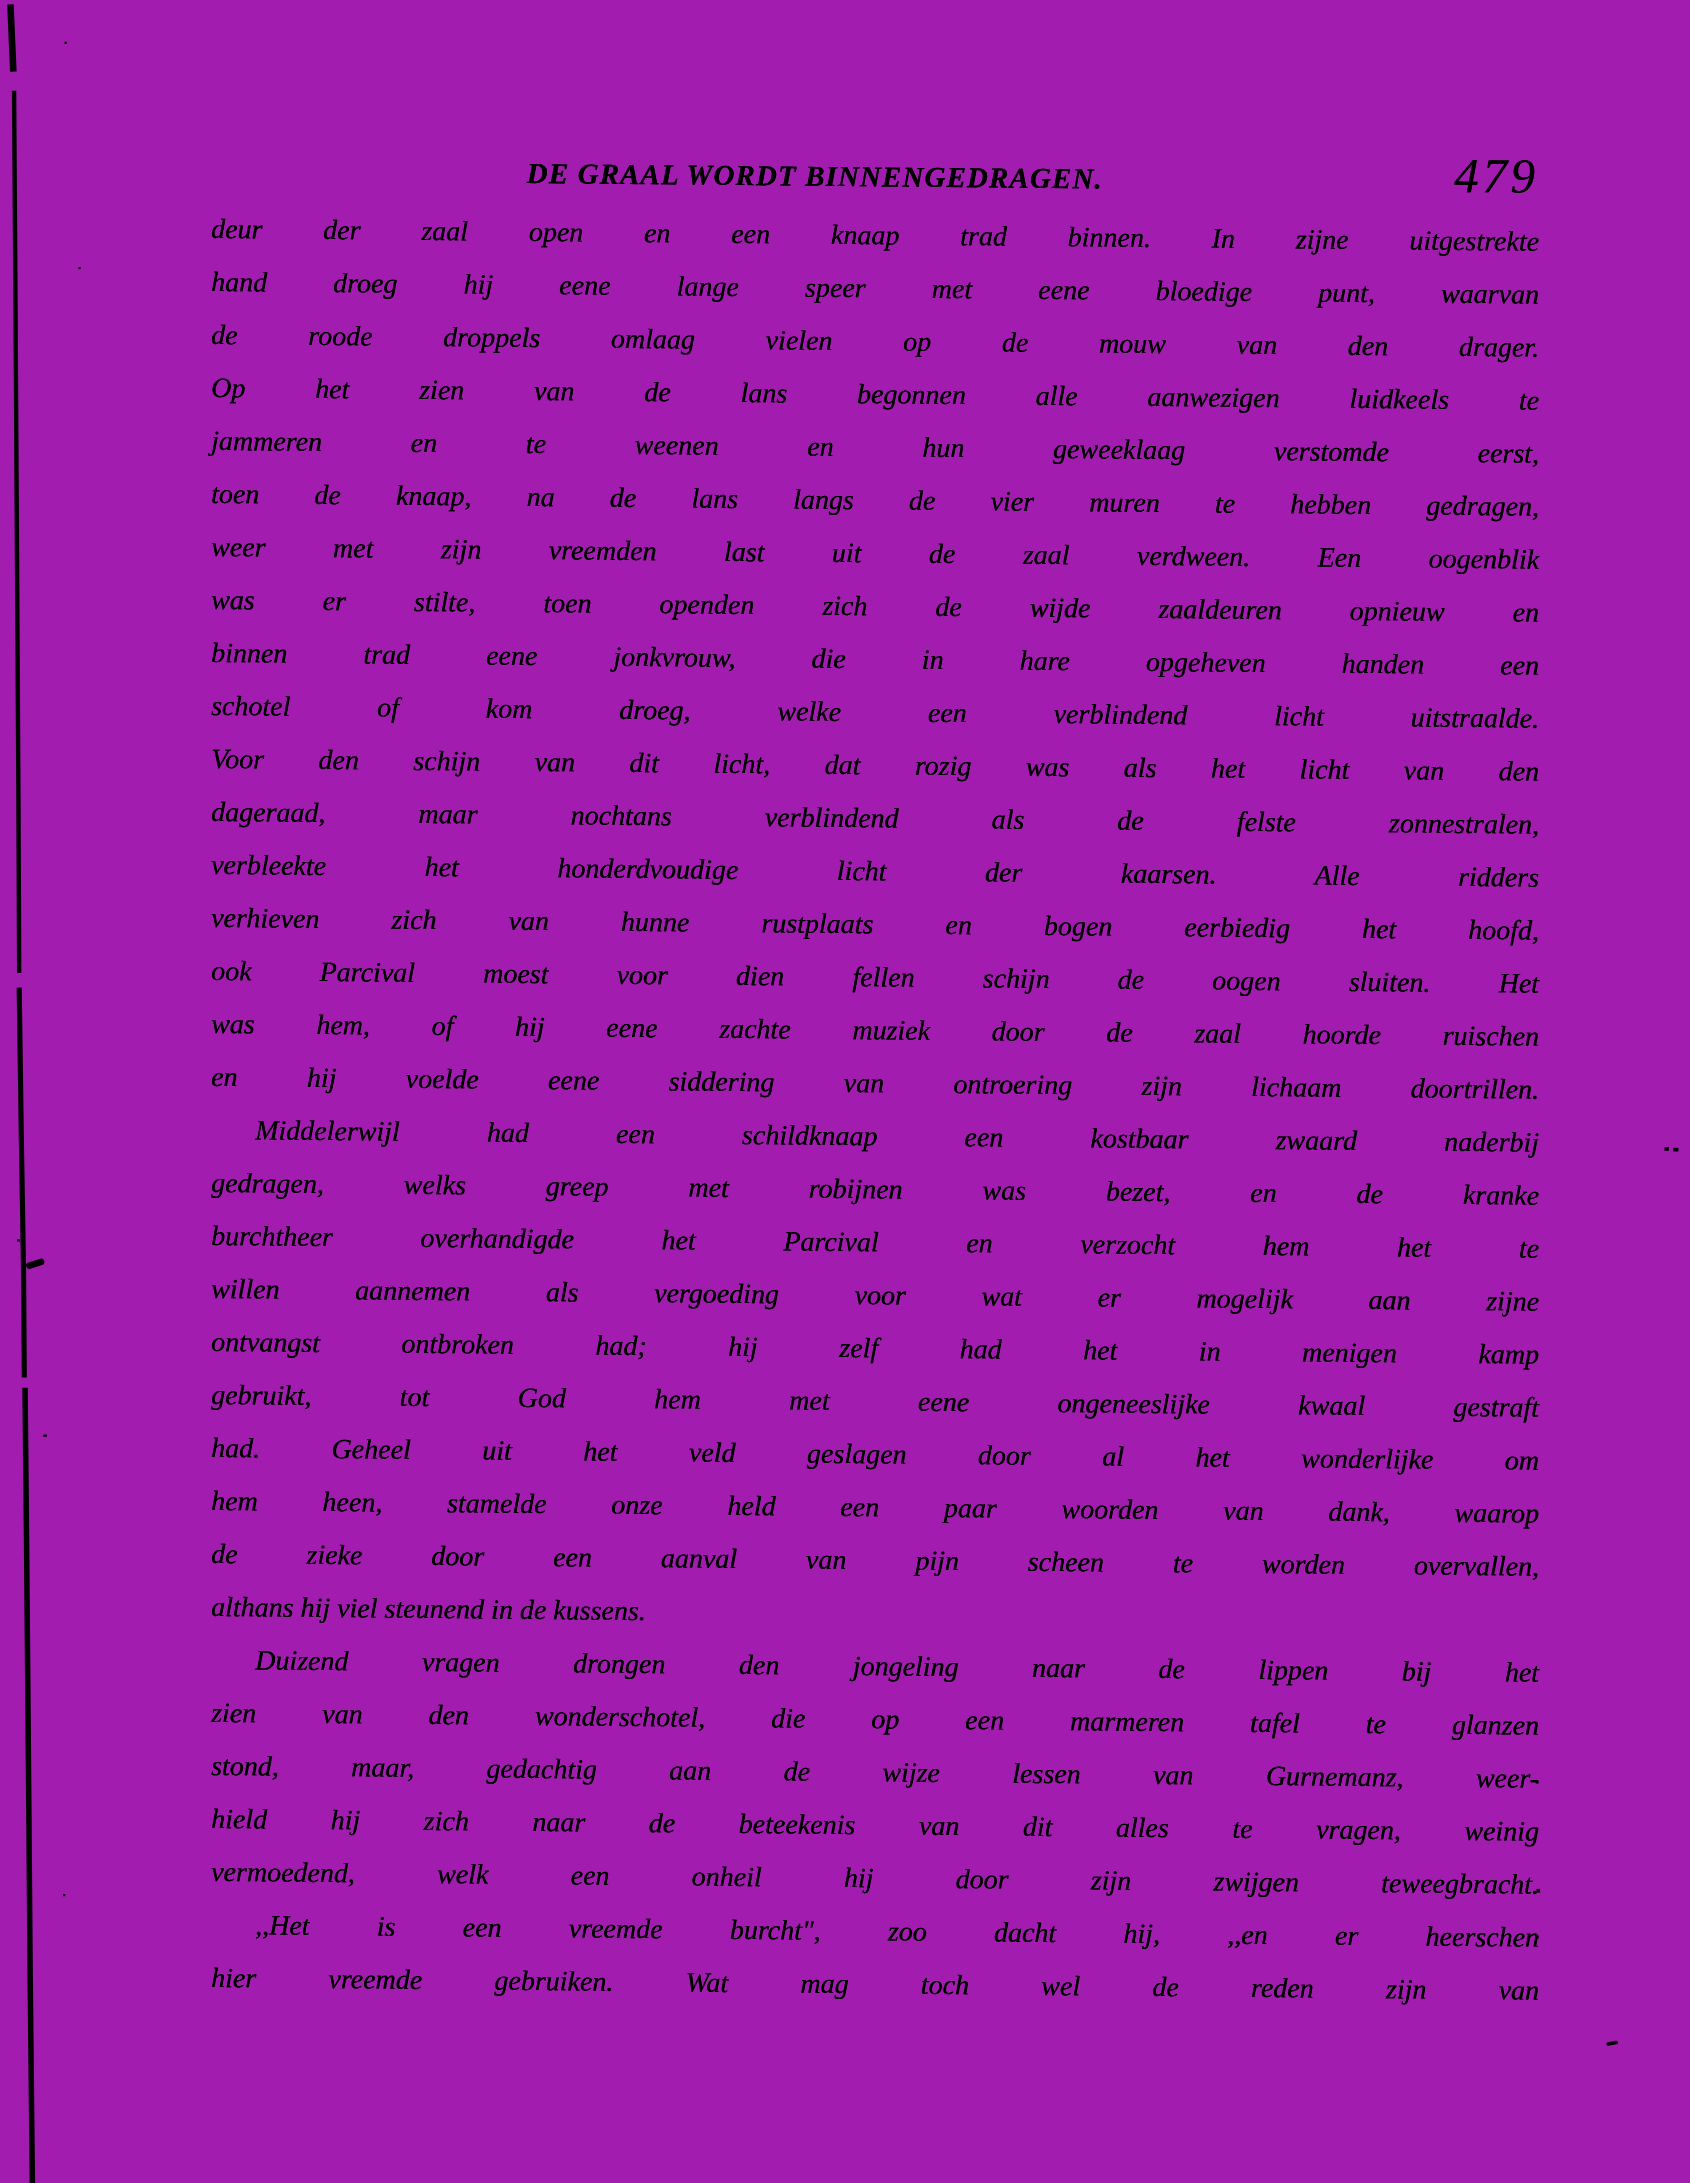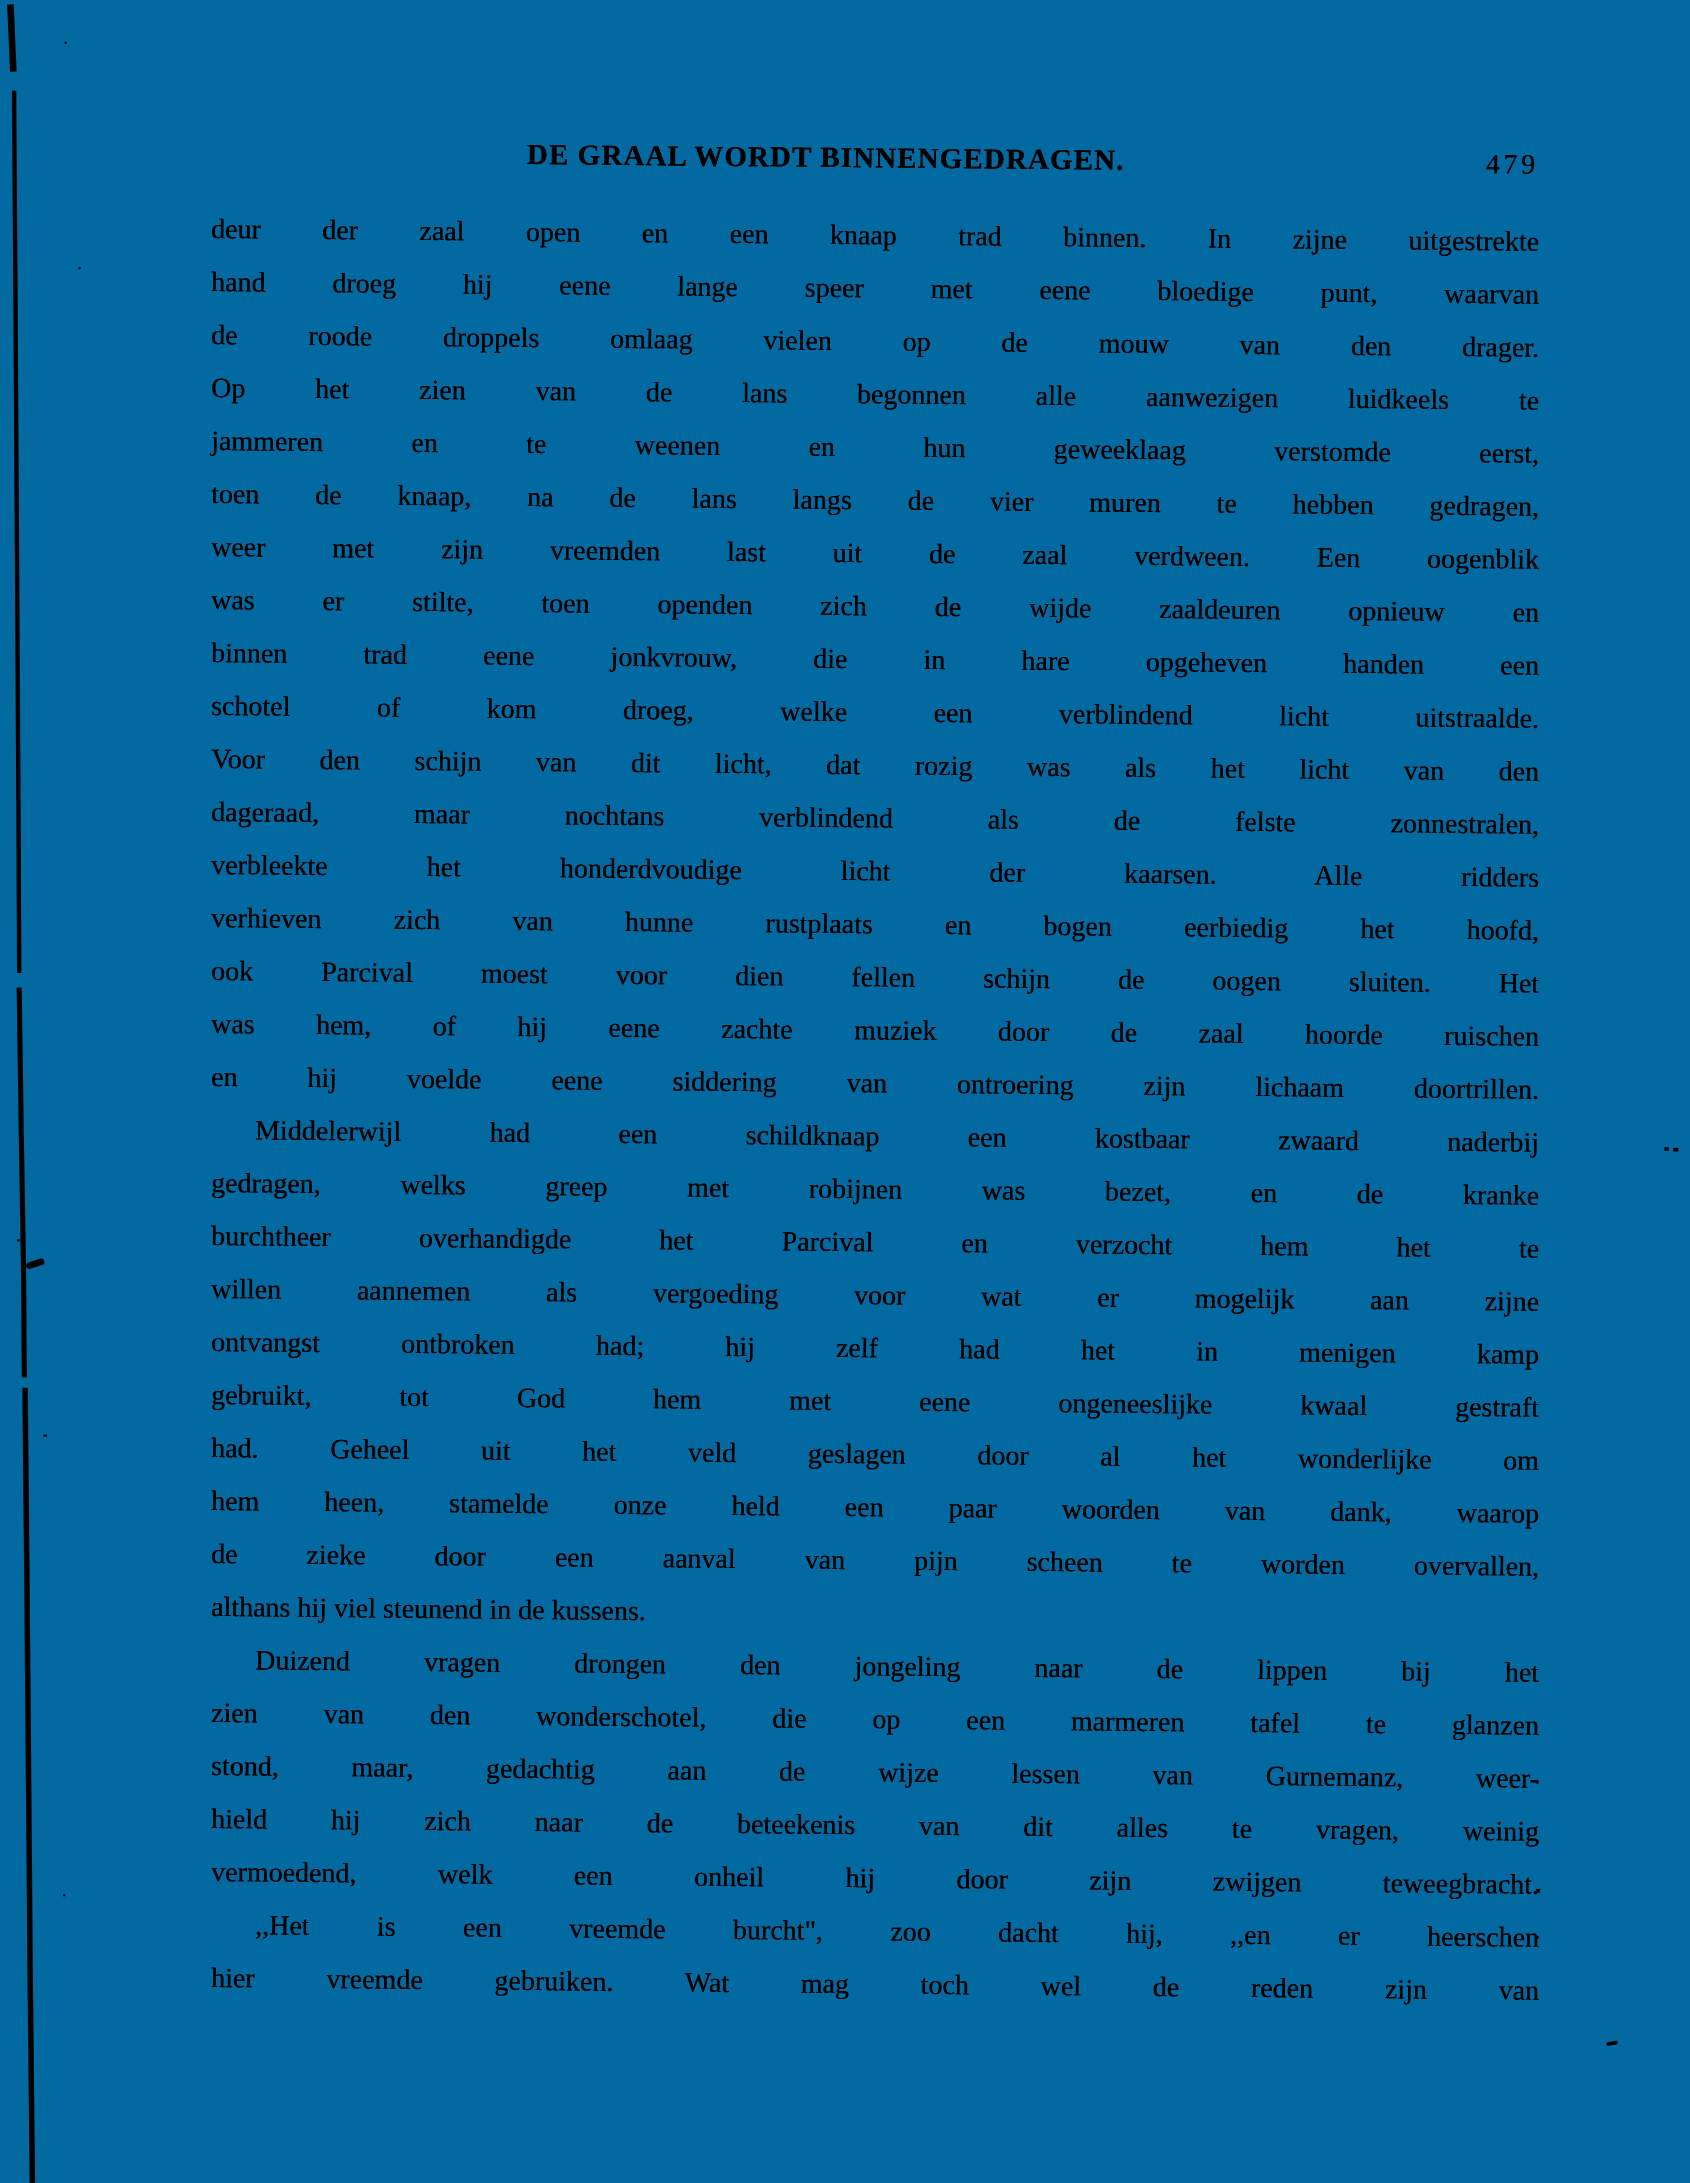--- a/index.html
+++ b/index.html
@@ -5,21 +5,22 @@
   html, body { margin: 0; padding: 0; background: #fff; }
   body {
     width: 1691px; height: 2183px;
     position: relative;
     font-family: "Liberation Serif", serif;
     color: #000;
     overflow: hidden;
   }
   .page {
     position: absolute; inset: 0;
-    background: #0369a1;
+    background: #a21caf;
+    font-style: italic;
   }
   
   .header-row {
     position: absolute;
     left: 211px; top: 135px;
     width: 1328px;
     display: flex;
     align-items: baseline;
     transform: rotate(0.55deg);
     transform-origin: 0 0;
@@ -27,21 +28,21 @@
   .running-title {
     margin-left: 316px;
     font-size: 29px;
     font-weight: bold;
     letter-spacing: 1.1px;
     white-space: nowrap;
     text-shadow: 0.3px 0 0 #000;
   }
   .page-number {
     margin-left: auto;
-    font-size: 28px;
+    font-size: 49px;
     letter-spacing: 3.7px;
     text-shadow: 0.3px 0 0 #000;
   }
   
   .body-text {
     position: absolute;
     left: 211px; top: 202px;
     width: 1328px;
     font-size: 28px;
     line-height: 53px;

